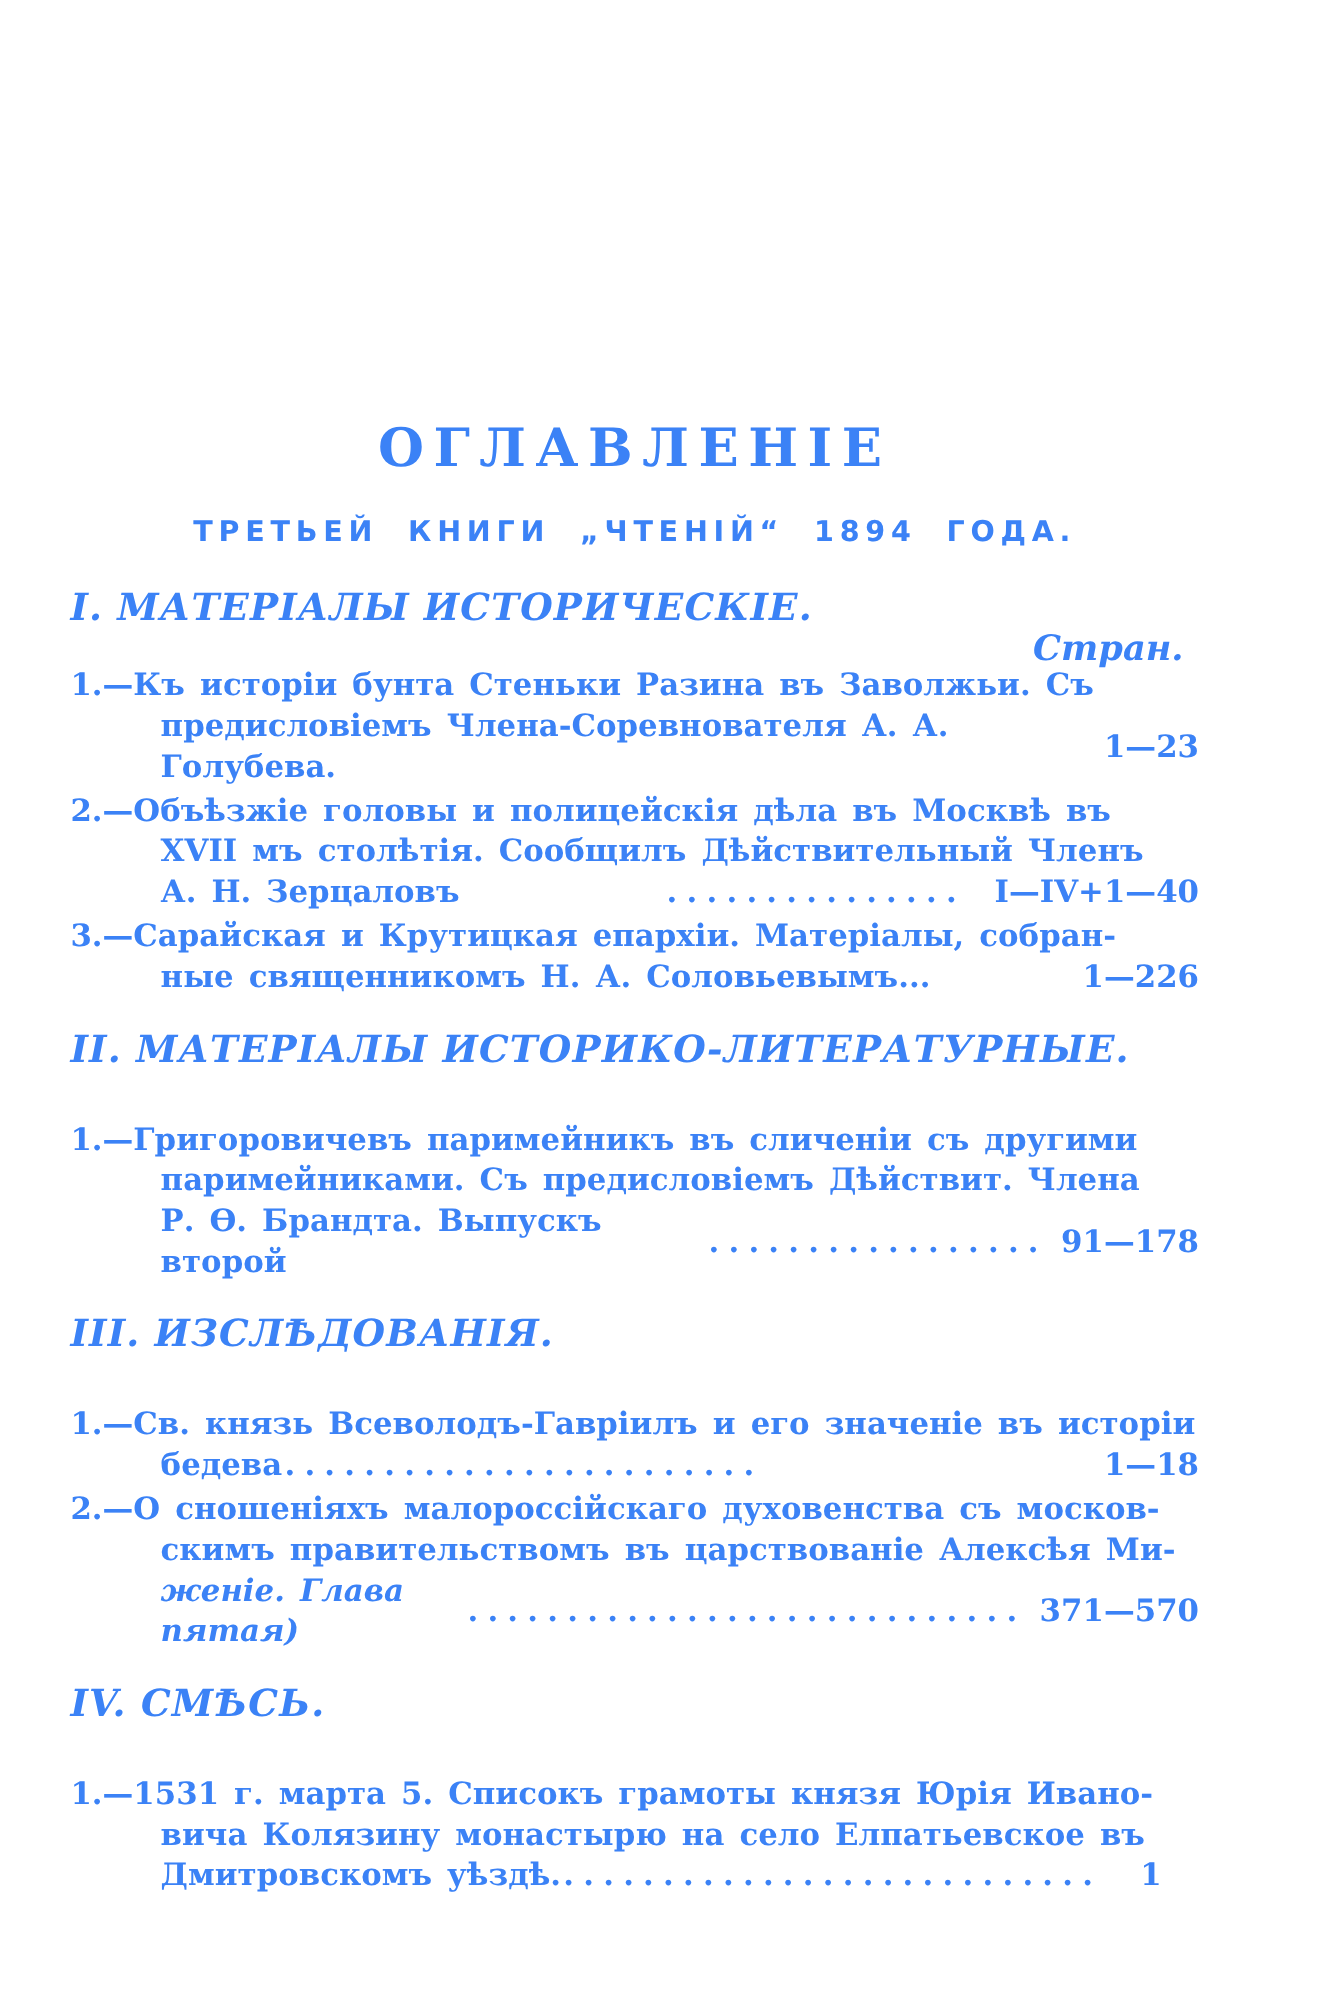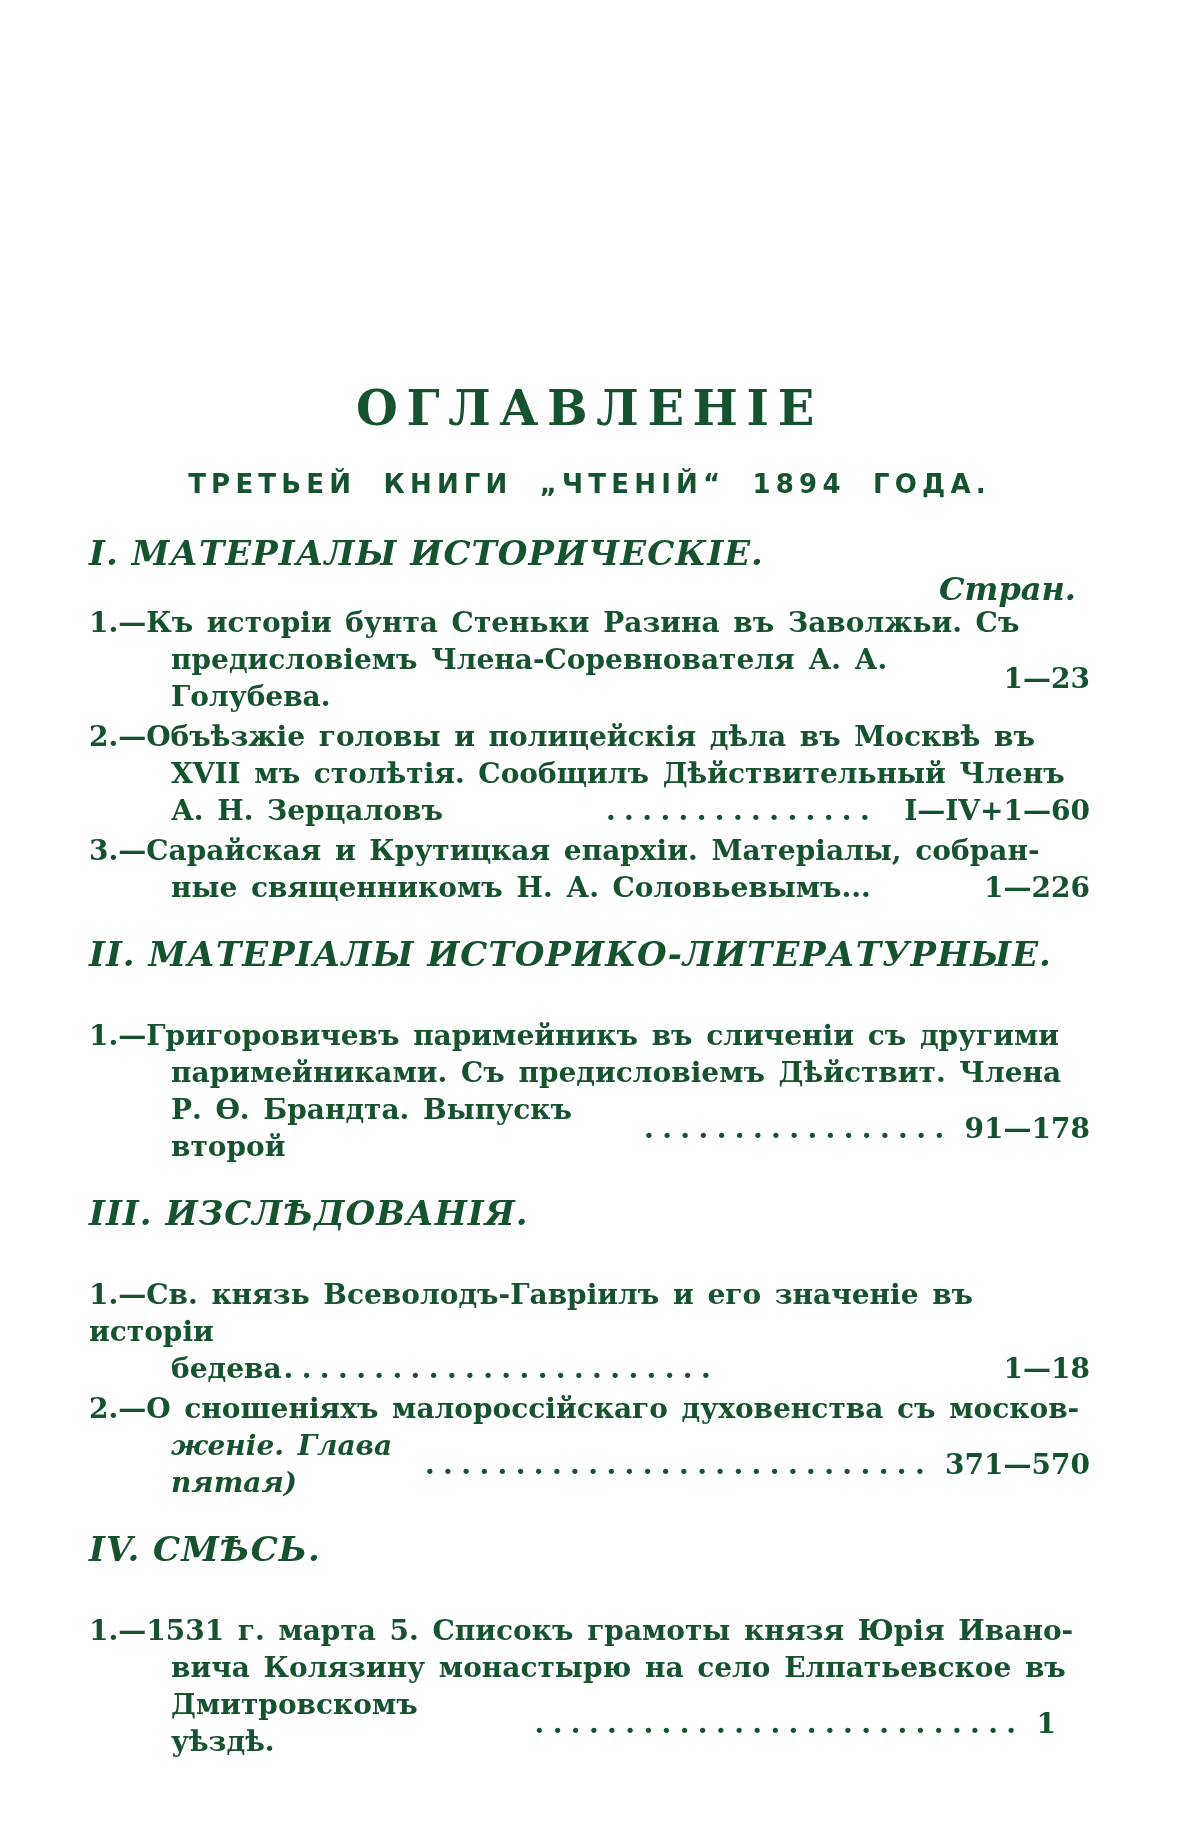--- a/index.html
+++ b/index.html
@@ -5,23 +5,23 @@
   html, body {
     margin: 0;
     padding: 0;
     background: #ffffff;
   }
   .sheet {
     position: relative;
     width: 1200px;
     height: 1821px;
     box-sizing: border-box;
-    padding: 384px 110px 0 89px;
+    padding: 384px 110px 0 64px;
     background: #ffffff;
-    color: #14532d;
+    color: #3b82f6;
     font-family: "DejaVu Serif", serif;
     overflow: hidden;
   }
   .title {
     text-align: center;
     font-size: 48px;
     line-height: 48px;
     font-weight: bold;
     letter-spacing: 0.18em;
     white-space: nowrap;
@@ -100,21 +100,21 @@
       <div class="entry">
         <div class="line">
           <span class="txt">2.—Объѣзжіе головы и полицейскія дѣла въ Москвѣ въ</span>
         </div>
         <div class="line cont">
           <span class="txt">XVII мъ столѣтія. Сообщилъ Дѣйствительный Членъ</span>
         </div>
         <div class="line cont gapdots">
           <span class="txt">А. Н. Зерцаловъ</span>
           <span class="dots">...............</span>
-          <span class="pg">I—IV+1—60</span>
+          <span class="pg">I—IV+1—40</span>
         </div>
       </div>
 
       <div class="entry">
         <div class="line">
           <span class="txt">3.—Сарайская и Крутицкая епархіи. Матеріалы, собран-</span>
         </div>
         <div class="line cont">
           <span class="txt">ные священникомъ Н. А. Соловьевымъ...</span>
           <span class="pg">1—226</span>
@@ -158,20 +158,23 @@
           <span class="dots">........................</span>
           <span class="pg">1—18</span>
         </div>
       </div>
 
       <div class="entry">
         <div class="line">
           <span class="txt">2.—О сношеніяхъ малороссійскаго духовенства съ москов-</span>
         </div>
         <div class="line cont">
+          <span class="txt">скимъ правительствомъ въ царствованіе Алексѣя Ми-</span>
+        </div>
+        <div class="line cont">
           <span class="em">женіе. Глава пятая)</span>
           <span class="dots">............................</span>
           <span class="pg">371—570</span>
         </div>
       </div>
 
     </div>
   </div>
 
   <div class="section">

